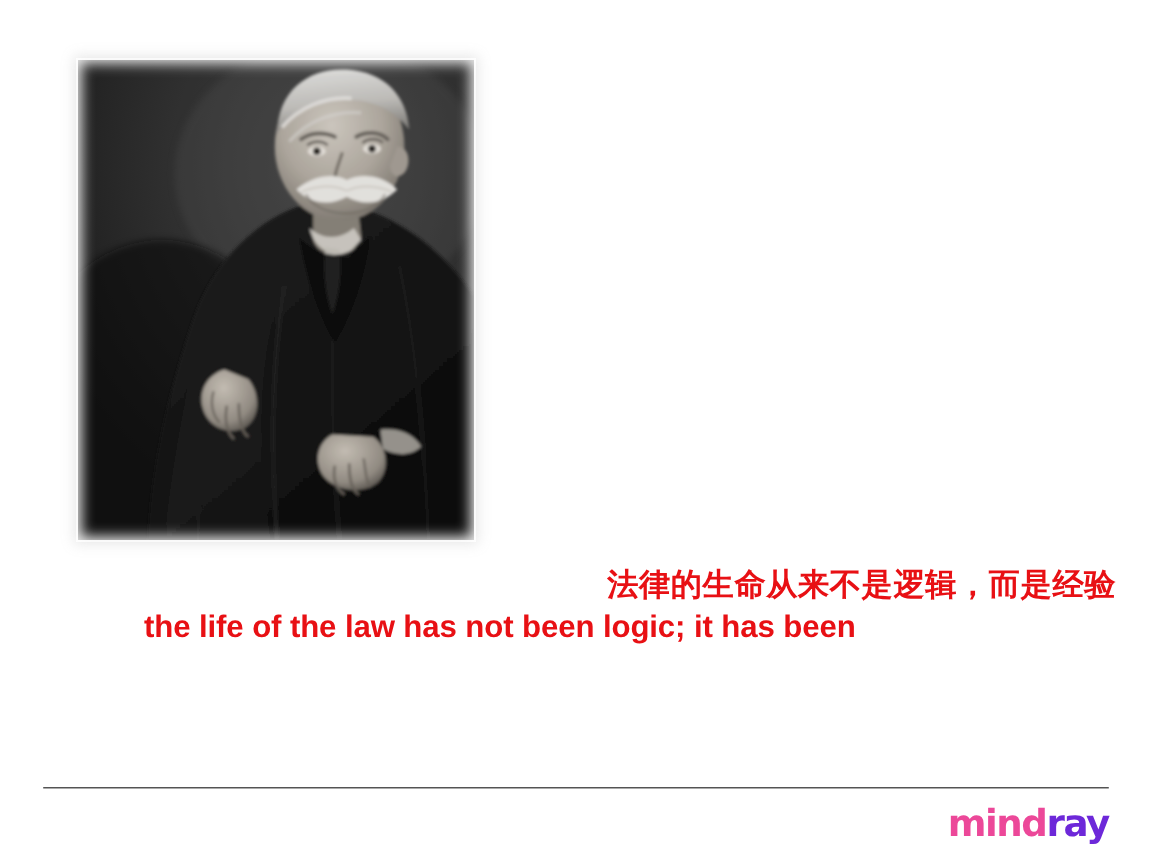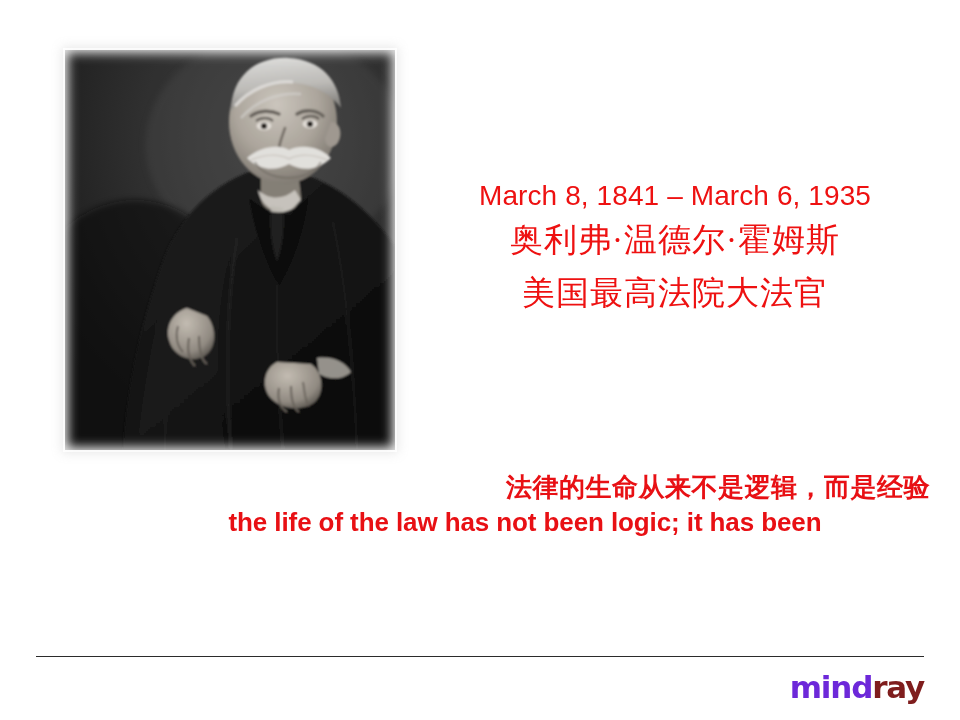--- a/index.html
+++ b/index.html
@@ -91,21 +91,20 @@
     letter-spacing: 0.5px;
     text-align: right;
   }
   .quote-en {
     color: #E81014;
     font-family: "Liberation Sans", sans-serif;
     font-size: 26px;
     font-weight: bold;
     line-height: 1.34;
     letter-spacing: -0.1px;
-    text-align: center;
   }
 
   
   #footer-rule {
     position: absolute;
     left: 36px;
     top: 656px;
     width: 888px;
     height: 1px;
     background: #2b2b2b;
@@ -114,22 +113,22 @@
     position: absolute;
     right: 36px;
     top: 672px;
     font-family: "DejaVu Sans", "Liberation Sans", sans-serif;
     font-size: 31px;
     font-weight: bold;
     letter-spacing: -1.2px;
     line-height: 1;
     user-select: none;
   }
-  #brand-logo .brand-mind { color: #6d28d9; }
-  #brand-logo .brand-ray  { color: #7f1d1d; }
+  #brand-logo .brand-mind { color: #ec4899; }
+  #brand-logo .brand-ray  { color: #6d28d9; }
 </style>
 </head>
 <body>
 
 <div id="slide">
 
   <div id="portrait-frame">
     <svg id="portrait-photo" viewBox="0 0 330 400" preserveAspectRatio="none" role="img">
       <defs>
         <radialGradient id="bgGlow" cx="0.62" cy="0.22" r="0.85">
@@ -234,25 +233,20 @@
           <path d="M238 332 C240 344 240 352 244 356" stroke="#6e6860" stroke-width="1.8" fill="none"></path>
 
           <path d="M252 308 C268 306 280 312 286 322 C278 330 264 330 254 324 Z" fill="#cfc9c0" opacity="0.75"></path>
         </g>
       </g>
 
       <rect x="0" y="0" width="330" height="400" fill="#000" opacity="0.06"></rect>
     </svg>
   </div>
 
-  <div id="caption-block">
-    <div class="caption-line-latin">March 8, 1841 – March 6, 1935</div>
-    <div class="caption-line-cjk">奥利弗·温德尔·霍姆斯</div>
-    <div class="caption-line-cjk">美国最高法院大法官</div>
-  </div>
 
   <div id="quote-block">
     <div class="quote-cjk">法律的生命从来不是逻辑，而是经验</div>
     <div class="quote-en"> the life of the law has not been logic; it has been</div>
   </div>
 
   <div id="footer-rule"></div>
   <div id="brand-logo">
     <span class="brand-mind">mind</span><span class="brand-ray">ray</span>
   </div>

